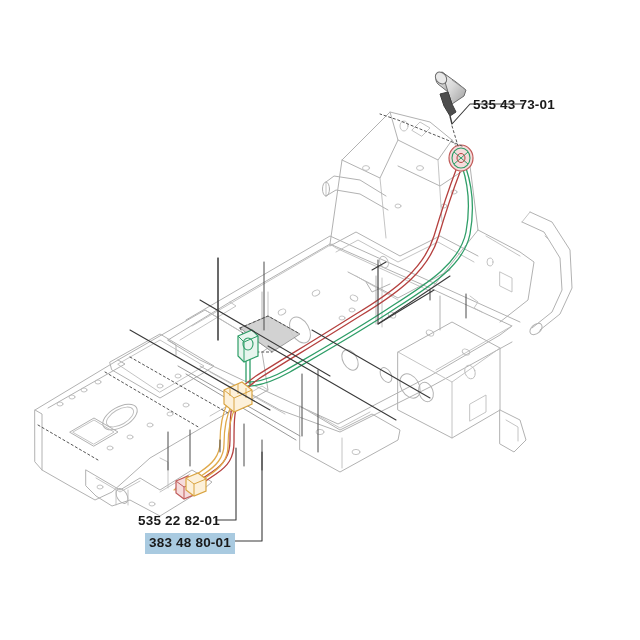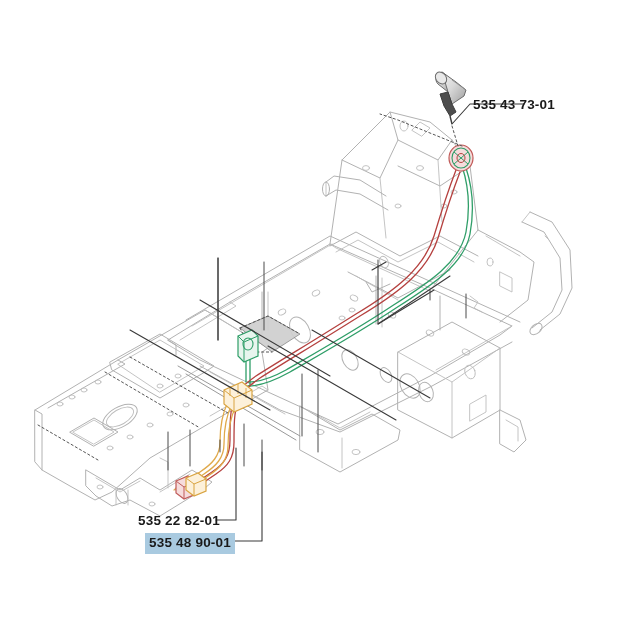--- a/index.html
+++ b/index.html
@@ -322,15 +322,15 @@
     <g>
       <path class="lead" d="M228 541 L262 541 L262 452"></path>
     </g>
 
   </svg>
 
   <div class="callout" id="callout-535437301">535 43 73-01</div>
 
   <div class="callout" id="callout-535488201">535 22 82-01</div>
 
-  <div class="callout highlighted" id="callout-535488001">535 48 90-01</div>
+  <div class="callout highlighted" id="callout-535488001">383 48 80-01</div>
 
 </div>
 
 </body></html>

